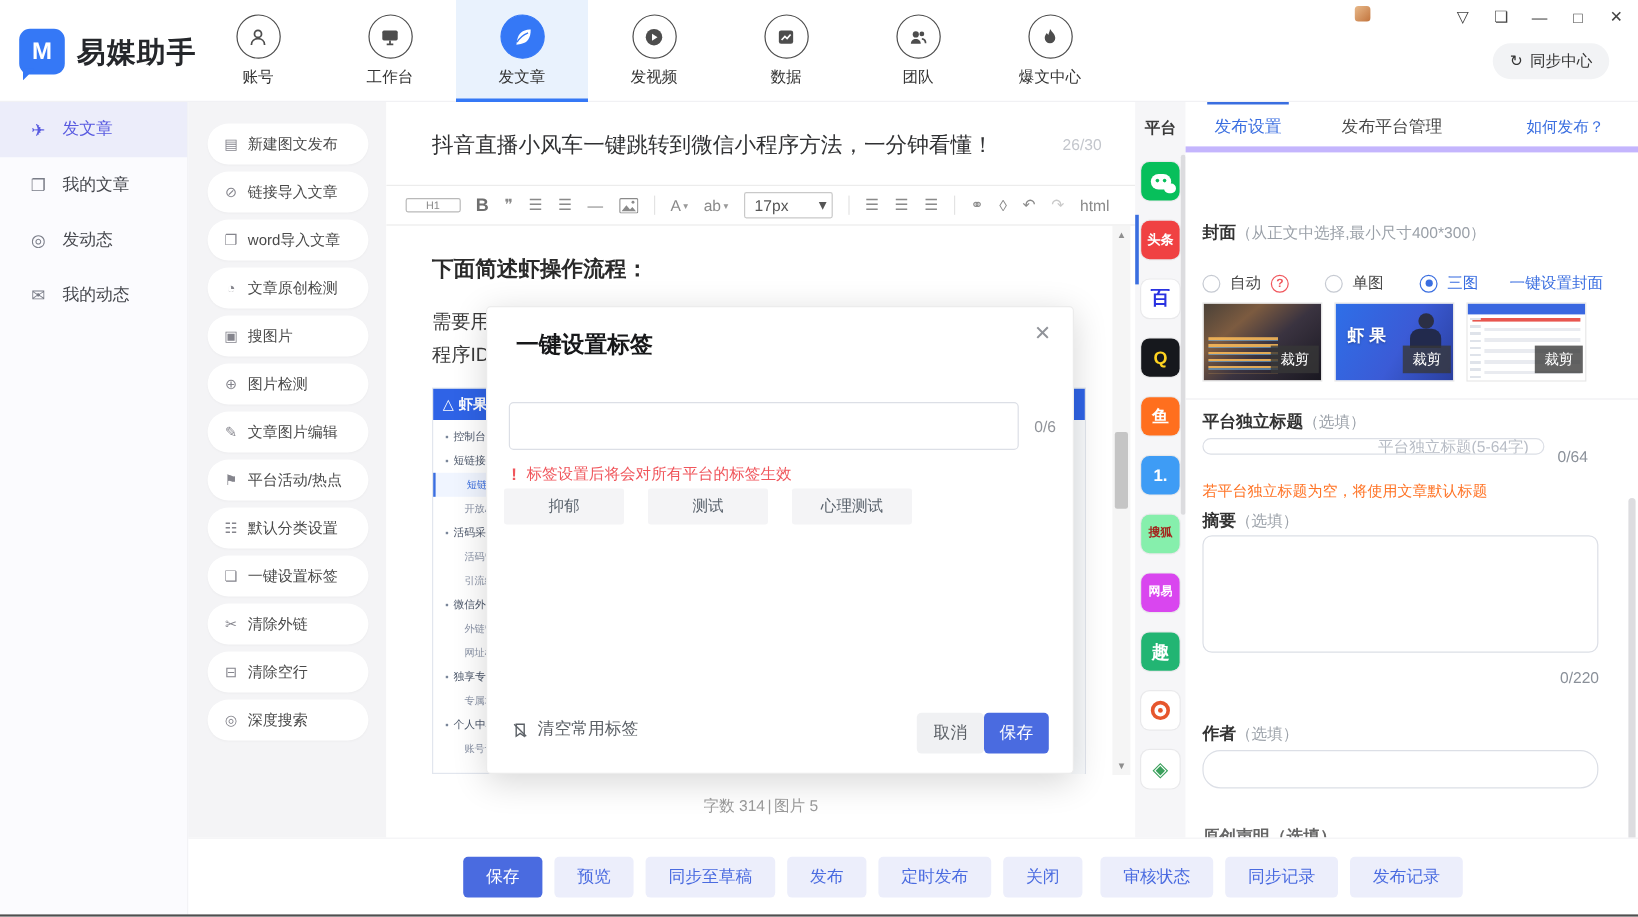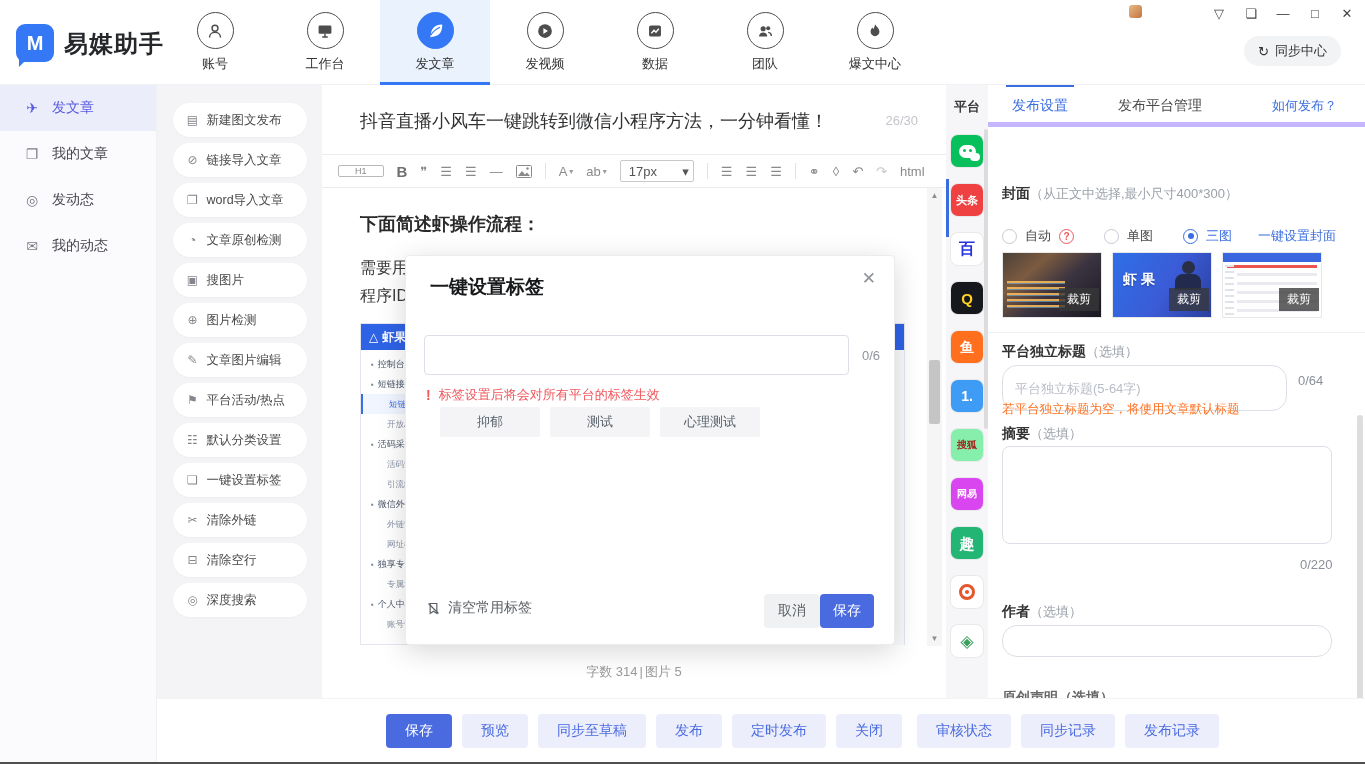--- a/index.html
+++ b/index.html
@@ -68,21 +68,21 @@
   .shot-main { flex:1; background:#f8fafc; }
 
   
   .modal { position:absolute; left:405px; top:255px; width:490px; height:390px; background:#fff; border:1px solid #ececec; border-radius:4px; box-shadow:0 6px 28px rgba(0,0,0,.16); z-index:20; }
   .m-title { position:absolute; left:24px; top:18px; font-size:19px; font-weight:bold; color:#17181a; }
   .m-close { position:absolute; right:14px; top:8px; font-size:17px; color:#909399; cursor:pointer; padding:4px; }
   .m-input { position:absolute; left:18px; top:79px; width:425px; height:40px; border:1px solid #dcdfe6; border-radius:4px; background:#fff; font-size:14px; padding:0 10px; color:#333; }
   .m-cnt { position:absolute; right:14px; top:92px; font-size:13px; color:#909399; }
   .m-warn { position:absolute; left:20px; top:130px; font-size:13px; color:#f0565c; display:flex; align-items:center; gap:8px; }
   .m-warn .bang { font-weight:bold; font-size:14px; }
-  .m-tags { position:absolute; left:34px; top:151px; display:flex; gap:10px; }
+  .m-tags { position:absolute; left:14px; top:151px; display:flex; gap:20px; }
   .m-tag { width:100px; height:30px; background:#f4f4f6; border-radius:2px; display:flex; align-items:center; justify-content:center; font-size:13px; color:#57606a; cursor:pointer; }
   .m-clear { position:absolute; left:20px; top:343px; display:flex; align-items:center; gap:7px; font-size:14px; color:#5b6066; cursor:pointer; }
   .m-btns { position:absolute; right:20px; top:338px; display:flex; }
   .btn { height:34px; border-radius:4px; display:flex; align-items:center; justify-content:center; font-size:14px; cursor:pointer; }
   .btn.gray { width:56px; background:#f0f1f3; color:#5b6066; }
   .btn.blue { width:54px; background:#4a6be0; color:#fff; }
 
   
   .plat-col { position:absolute; left:946px; top:85px; width:42px; height:613px; background:#f6f6f8; }
   .plat-head { height:44px; display:flex; align-items:center; justify-content:center; font-size:13px; font-weight:bold; color:#3a3a3a; }
@@ -482,21 +482,21 @@
           <div class="rows"></div>
         <div class="crop-badge">裁剪</div>
       </div>
     </div>
 
     <div class="rdivider"></div>
 
     <div class="rsec-label" style="top:258px;">
       <span>平台独立标题</span><span class="opt">（选填）</span>
     </div>
-    <input class="rinput" style="top: 280px; width: 285px; height: 46px;" placeholder="平台独立标题(5-64字)">
+    <input class="rinput" style="top: 280px; width: 285px; height: 14px; text-align: right;" placeholder="平台独立标题(5-64字)">
     <div class="rcnt" style="left:310px; top:288px;">0/64</div>
     <div class="orange-note">若平台独立标题为空，将使用文章默认标题</div>
 
     <div class="rsec-label" style="top:340px;">
       <span>摘要</span><span class="opt">（选填）</span>
     </div>
     <textarea class="rtextarea" style=""></textarea>
     <div class="rcnt" style="left:312px; top:472px;">0/220</div>
 
     <div class="rsec-label" style="top:518px;">

